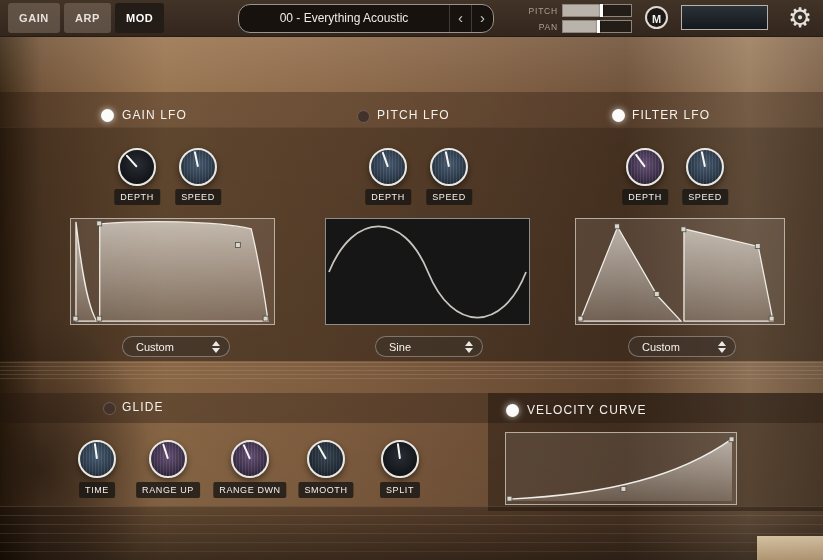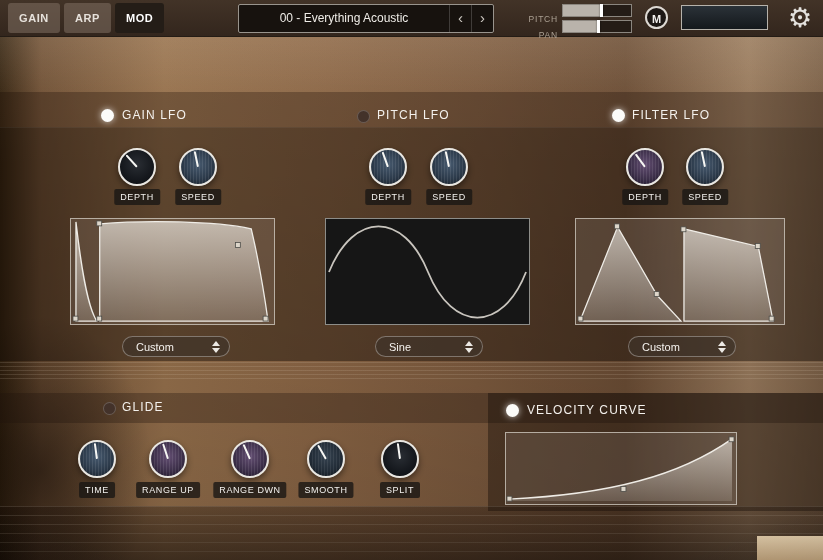--- a/index.html
+++ b/index.html
@@ -26,26 +26,26 @@
     background:radial-gradient(120% 105% at 50% 40%, transparent 62%, rgba(0,0,0,0.22));}
 
   
   .topbar{position:absolute;left:0;top:0;width:823px;height:36px;z-index:10;
     background:linear-gradient(180deg,#423327,#33261d);border-bottom:1px solid rgba(0,0,0,0.45);}
   .tabs{position:absolute;left:8px;top:3px;display:flex;gap:4px;}
   .tab{height:30px;line-height:30px;padding:0 11px;font-size:11px;font-weight:bold;
     letter-spacing:0.6px;color:#e6e1db;background:rgba(128,112,99,0.55);border-radius:3px;cursor:default;}
   .tab.active{background:#241d17;color:#ffffff;}
   .preset{position:absolute;left:238px;top:4px;width:254px;height:27px;background:#17120e;
-    border:1px solid #99948d;border-radius:2px;display:flex;align-items:stretch;}
+    border:1px solid #99948d;border-radius:12px;display:flex;align-items:stretch;}
   .preset-name{flex:1;text-align:center;font-size:12px;color:#efece7;line-height:26px;
     white-space:nowrap;overflow:hidden;}
   .pv-btn{width:21px;text-align:center;color:#cfcac3;font-size:15px;line-height:25px;
     border-left:1px solid rgba(255,255,255,0.18);}
-  .mini-label{position:absolute;width:42px;text-align:right;font-size:8.5px;letter-spacing:0.8px;color:#aba093;margin-top:8px;}
+  .mini-label{position:absolute;width:42px;text-align:right;font-size:8.5px;letter-spacing:0.8px;color:#aba093;}
   .mini-slider{position:absolute;width:70px;height:13px;background:#241c16;border:1px solid #8b867f;box-sizing:border-box;}
   .mini-fill{position:absolute;left:0;top:0;height:100%;background:rgba(212,206,198,0.85);}
   .mini-thumb{position:absolute;top:-1px;width:3px;height:13px;background:#ffffff;box-shadow:0 0 2px rgba(0,0,0,0.6);}
   .m-btn{position:absolute;left:645px;top:6px;width:23px;height:23px;border-radius:50%;
     border:2px solid #ddd9d3;background:#1c1714;color:#f1efec;font-size:11px;font-weight:bold;
     text-align:center;line-height:22px;box-sizing:border-box;}
   .meter{position:absolute;left:681px;top:5px;width:87px;height:25px;
     background:linear-gradient(180deg,#2b3238,#14181c);border:1px solid #b6b2ab;box-sizing:border-box;}
   .gear{position:absolute;left:783px;top:1px;width:34px;height:34px;font-size:27px;line-height:34px;
     text-align:center;color:#e4e2de;}

